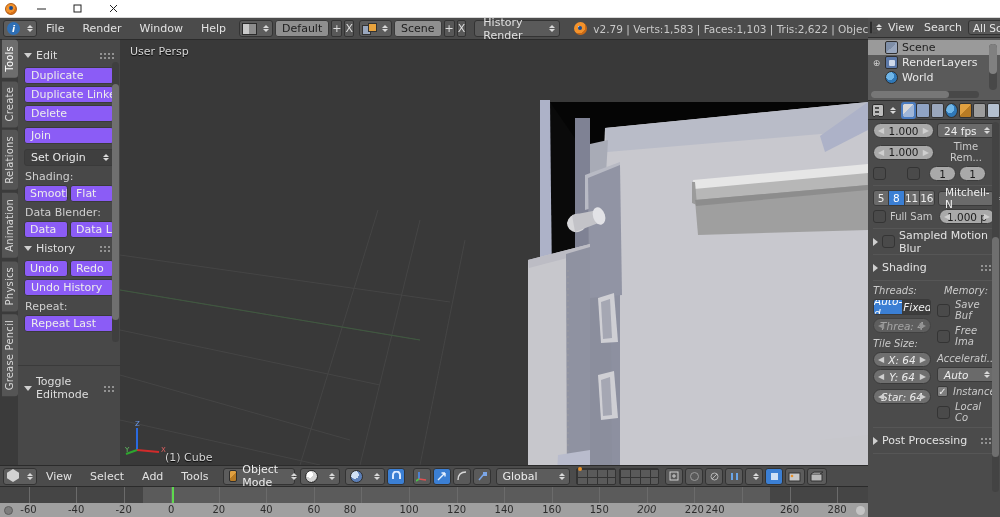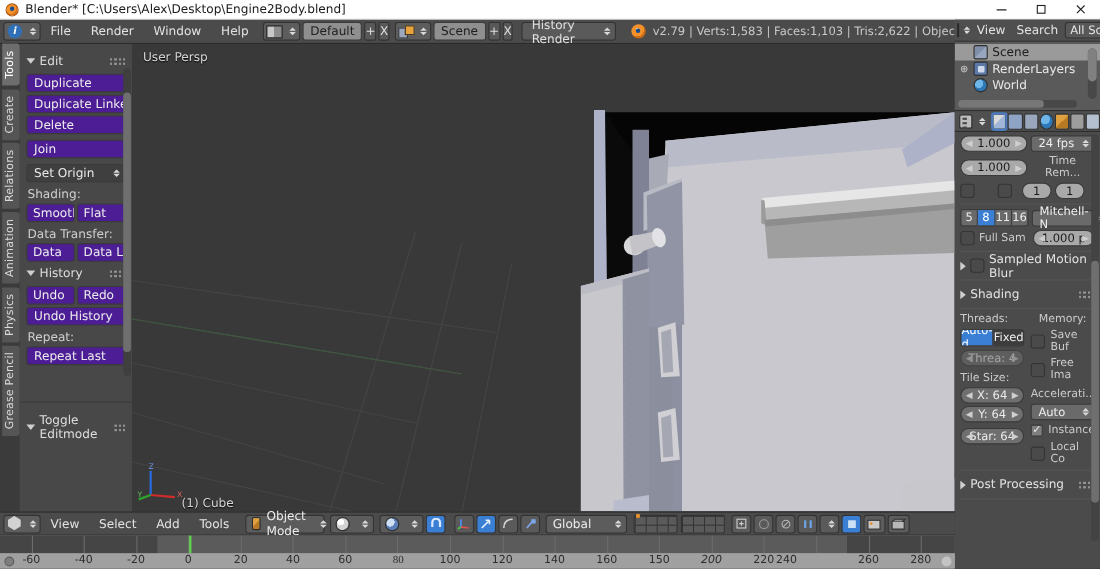--- a/index.html
+++ b/index.html
@@ -98,21 +98,21 @@
   }
   .ts-inner { padding:5px 6px 0 6px; }
   .panel-head { display:flex; align-items:center; gap:4px; color:#dedede; font-size:11px; margin:4px 0 5px 0;}
   .tri { width:0;height:0; border-left:4px solid transparent;border-right:4px solid transparent;border-top:5px solid #cfcfcf;}
   .tri.r { border-top:4px solid transparent;border-bottom:4px solid transparent;border-left:5px solid #cfcfcf; border-right:0;}
   .grip { margin-left:auto; width:14px; height:7px; opacity:.55;
      background-image:repeating-linear-gradient(90deg,#cfcfcf 0 2px, transparent 2px 4px),
                       repeating-linear-gradient(90deg,#cfcfcf 0 2px, transparent 2px 4px);
      background-size:14px 2px; background-position:0 1px, 0 5px; background-repeat:no-repeat;}
   .tbtn {
-    background:#4c1d95; border:1px solid #3a3a3a; color:#ececec;
+    background:#8b5cf6; border:1px solid #3a3a3a; color:#ececec;
     height:17px; border-radius:3px; display:flex; align-items:center;
     padding-left:6px; font-size:11px; margin-bottom:2px; white-space:nowrap; overflow:hidden;
   }
   .tbtn.dark { background:#3f3f3f; color:#e8e8e8; justify-content:space-between; padding-right:3px;}
   .trow { display:flex; gap:2px; margin-bottom:2px;}
   .trow .tbtn { flex:1 1 0; margin-bottom:0; justify-content:flex-start; padding-left:5px;}
   .lbl { color:#cfcfcf; font-size:11px; margin:4px 0 2px 1px;}
   .ts-scroll { position:absolute; right:1px; top:22px; width:7px; height:280px;
      background:#3f3f3f; border-radius:4px;}
   .ts-scroll b { position:absolute; left:0; top:22px; width:7px; height:236px; background:#6f6f6f; border-radius:4px; display:block;}
@@ -160,21 +160,21 @@
   .rad { width:13px; height:13px; border-radius:3px; background:#4a4a4a; border:1px solid #343434; flex:0 0 auto;}
   .ptitle { display:flex; align-items:center; gap:4px; color:#e2e2e2; font-size:11px; height:17px;}
   .psep { border-top:1px solid #565656; margin:4px 0;}
   .seg { display:flex; height:16px; border-radius:3px; overflow:hidden; border:1px solid #3a3a3a; flex:1 1 0;}
   .seg span { flex:1 1 0; display:flex; align-items:center; justify-content:center; background:#6a6a6a;
      color:#ececec; font-size:10.5px; border-right:1px solid #3a3a3a;}
   .seg span:last-child { border-right:0;}
   .seg span.sel { background:#3b7fd4; color:#fff;}
   .seg span.seldark { background:#3c3c3c; color:#f0f0f0;}
   .small { font-size:10px; color:#cbcbcb;}
-  .p-col { flex:1 1 0; min-width:0;}
+  .p-col { flex:1 1 0; min-width:0;font-style:italic;}
   .props-vbar { position:absolute; right:1px; top:2px; width:7px; height:370px; background:#434343; border-radius:4px;}
   .props-vbar b{ display:block; margin-top:115px; width:7px; height:220px; background:#6f6f6f; border-radius:4px;}
 
   
   .tl-hdr { position:absolute; left:0; top:465px; width:868px; height:22px; background:#4b4b4b;
      display:flex; align-items:center; border-top:1px solid #2b2b2b; border-bottom:1px solid #2b2b2b;}
   .ed3d-ico { width:15px; height:14px; position:relative;}
   .ed3d-ico:after{content:"";position:absolute;left:1px;top:0;width:12px;height:13px;background:#d2d2d2;
      clip-path:polygon(50% 0,100% 28%,100% 72%,50% 100%,0 72%,0 28%); }
   .mode-btn { height:17px; background:#5c5c5c; border:1px solid #333; border-radius:3px;
@@ -201,21 +201,20 @@
 </head>
 <body>
 
 <div id="app">
 
   <div class="titlebar">
     <div class="tb-logo">
       <div class="ring"></div>
         <div class="dot"></div>
     </div>
-    <div class="tb-title">Blender* [C:\Users\Alex\Desktop\Engine2Body.blend]</div>
     <div class="tb-btns">
       <div class="tb-btn">
         <svg width="11" height="11" viewBox="0 0 11 11">
             <path d="M1 6h9" stroke="#222" stroke-width="1"></path>
           </svg>
       </div>
       <div class="tb-btn">
         <svg width="11" height="11" viewBox="0 0 11 11">
             <rect x="2" y="2" width="7" height="7" fill="none" stroke="#222" stroke-width="1"></rect>
           </svg>
@@ -309,21 +308,21 @@
         <span class="spin">
             <i class="up"></i>
             <i class="dn"></i>
           </span>
       </div>
       <div class="lbl">Shading:</div>
       <div class="trow">
         <div class="tbtn">Smooth</div>
         <div class="tbtn">Flat</div>
       </div>
-      <div class="lbl">Data Transfer:</div>
+      <div class="lbl">Data Blender:</div>
       <div class="trow">
         <div class="tbtn">Data</div>
         <div class="tbtn">Data La</div>
       </div>
 
       <div class="panel-head">
         <span class="tri"></span>
         <span>History</span>
         <span class="grip"></span>
       </div>
@@ -804,21 +803,21 @@
         <div class="tl-tick" style="left: 837.085px;"></div>
       </div>
     <div class="tl-ruler">
         <span class="tl-lbl" style="left: 28.537px;">-60</span>
         <span class="tl-lbl" style="left: 76.0986px;">-40</span>
         <span class="tl-lbl" style="left: 123.66px;">-20</span>
         <span class="tl-lbl" style="left: 171.222px;">0</span>
         <span class="tl-lbl" style="left: 218.784px;">20</span>
         <span class="tl-lbl" style="left: 266.345px;">40</span>
         <span class="tl-lbl" style="left: 313.907px;">60</span>
-        <span class="tl-lbl" style="left: 362px; font-family: Liberation Serif, serif;">80</span>
+        <span class="tl-lbl" style="left: 350px;">80</span>
         <span class="tl-lbl" style="left: 409.03px;">100</span>
         <span class="tl-lbl" style="left: 456.592px;">120</span>
         <span class="tl-lbl" style="left: 504.153px;">140</span>
         <span class="tl-lbl" style="left: 551.715px;">160</span>
         <span class="tl-lbl" style="left: 599.277px;">150</span>
         <span class="tl-lbl" style="left: 646.838px; font-style: italic;">200</span>
         <span class="tl-lbl" style="left: 694.4px;">220</span>
         <span class="tl-lbl" style="left: 715px;">240</span>
         <span class="tl-lbl" style="left: 789.523px;">260</span>
         <span class="tl-lbl" style="left: 837.085px;">280</span>

